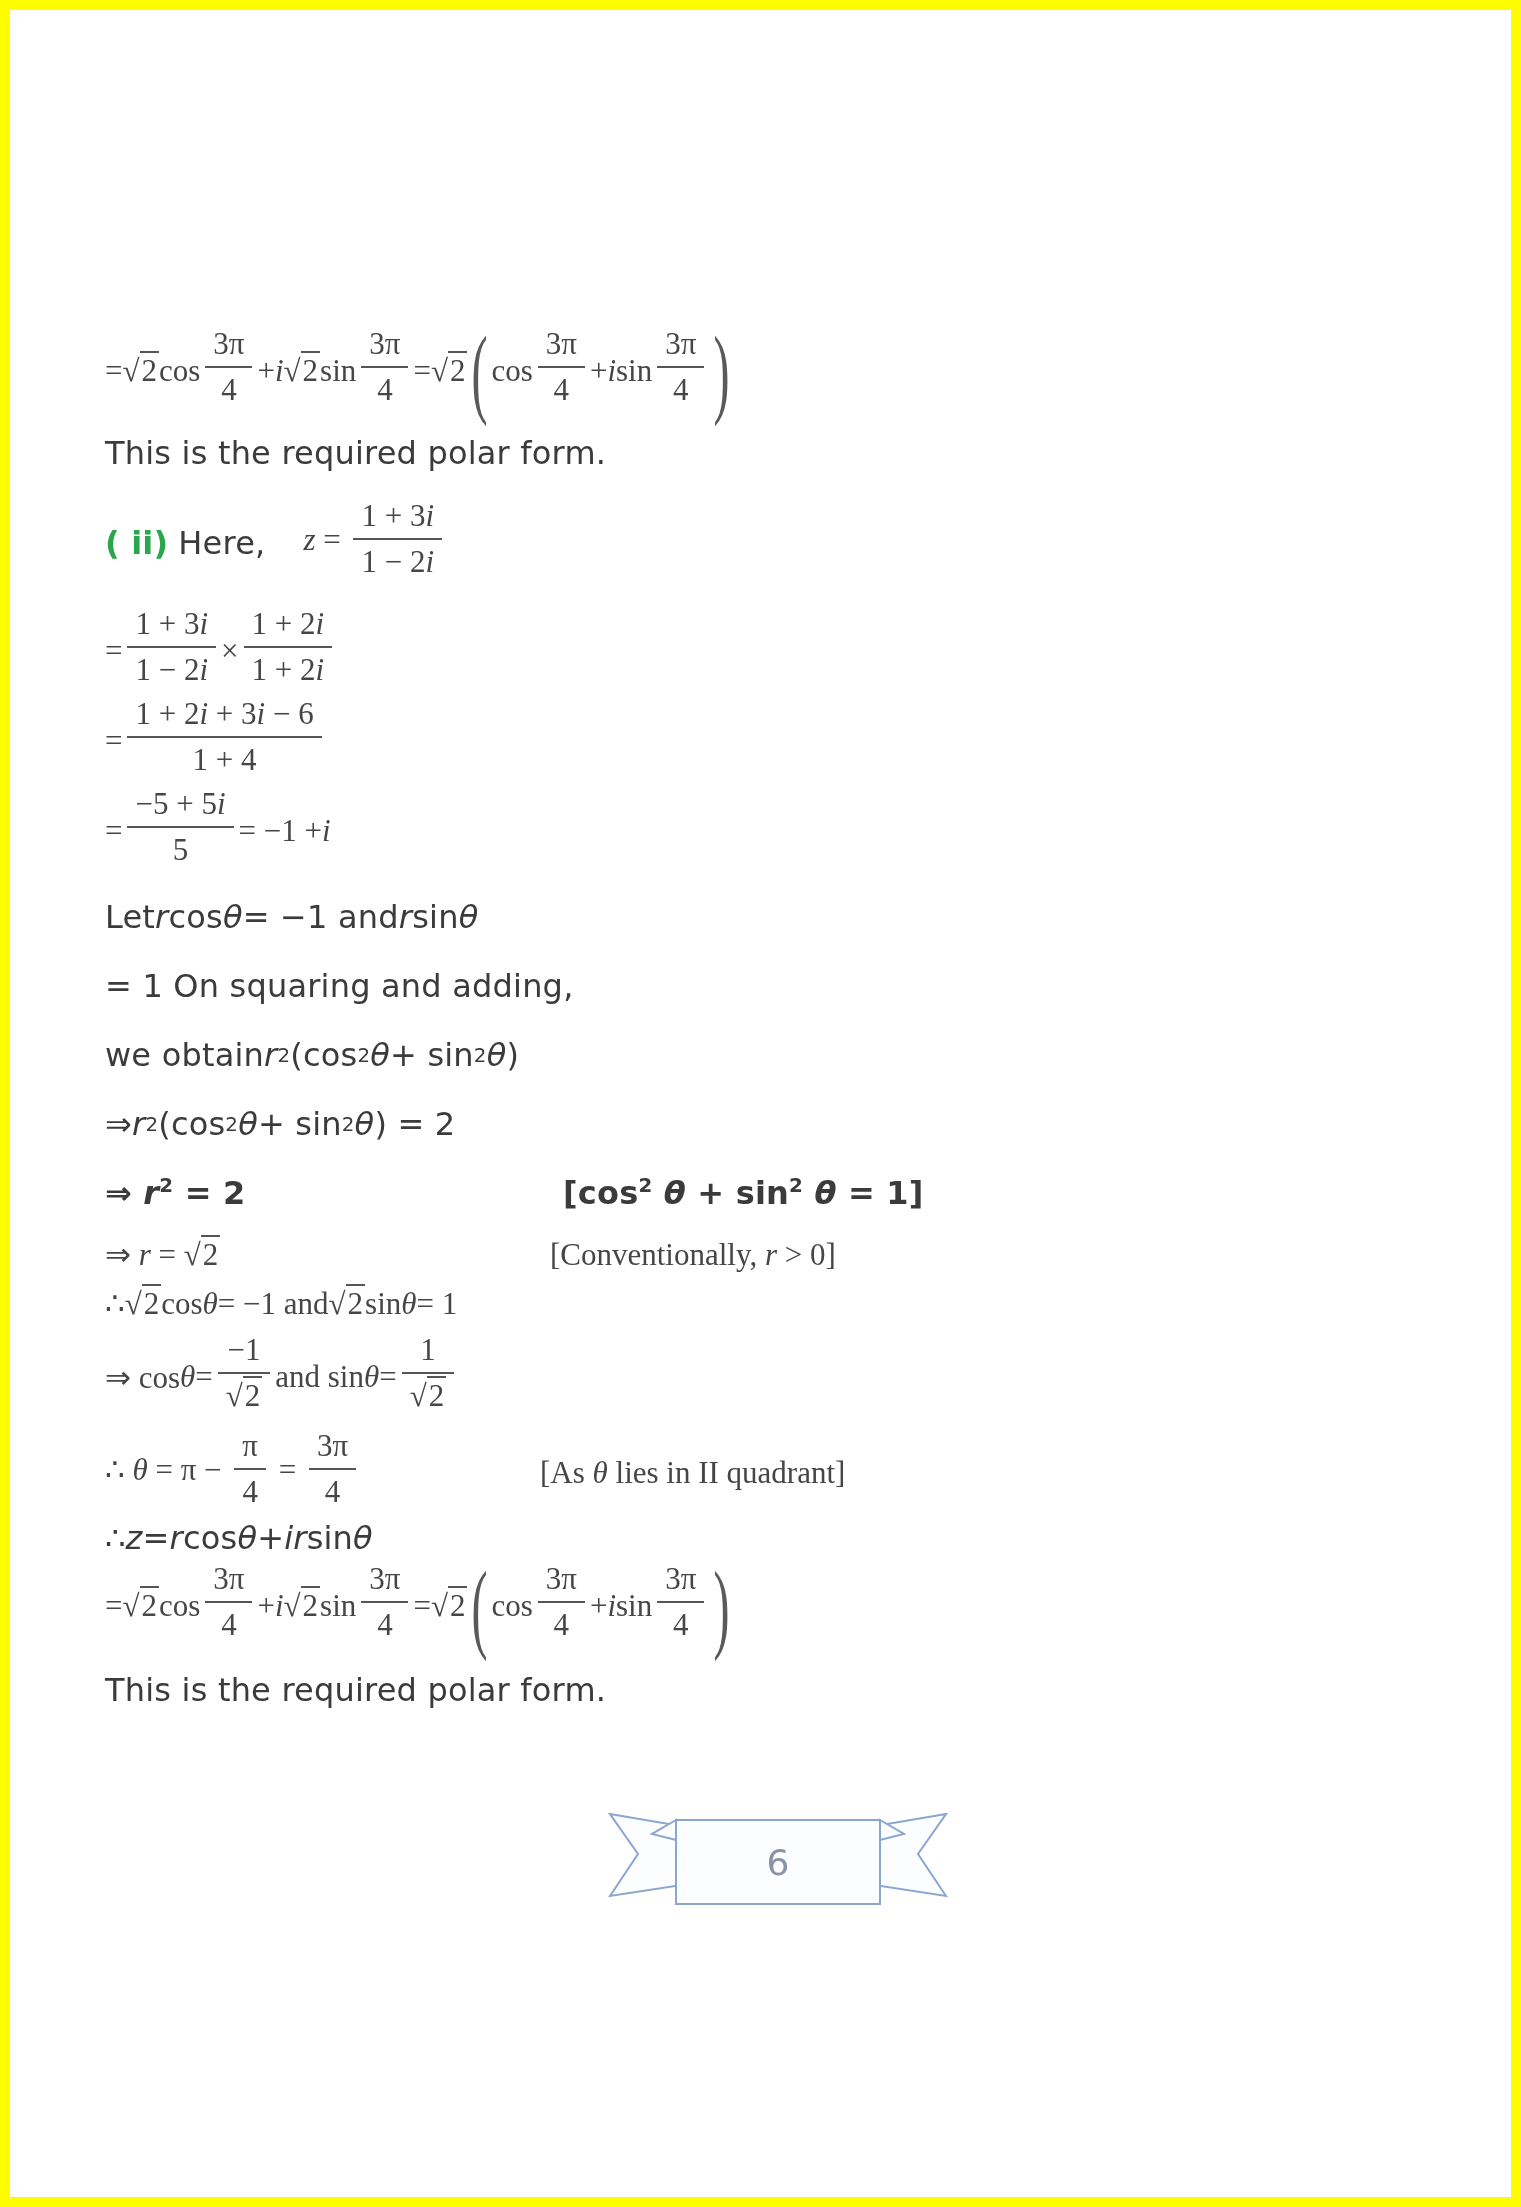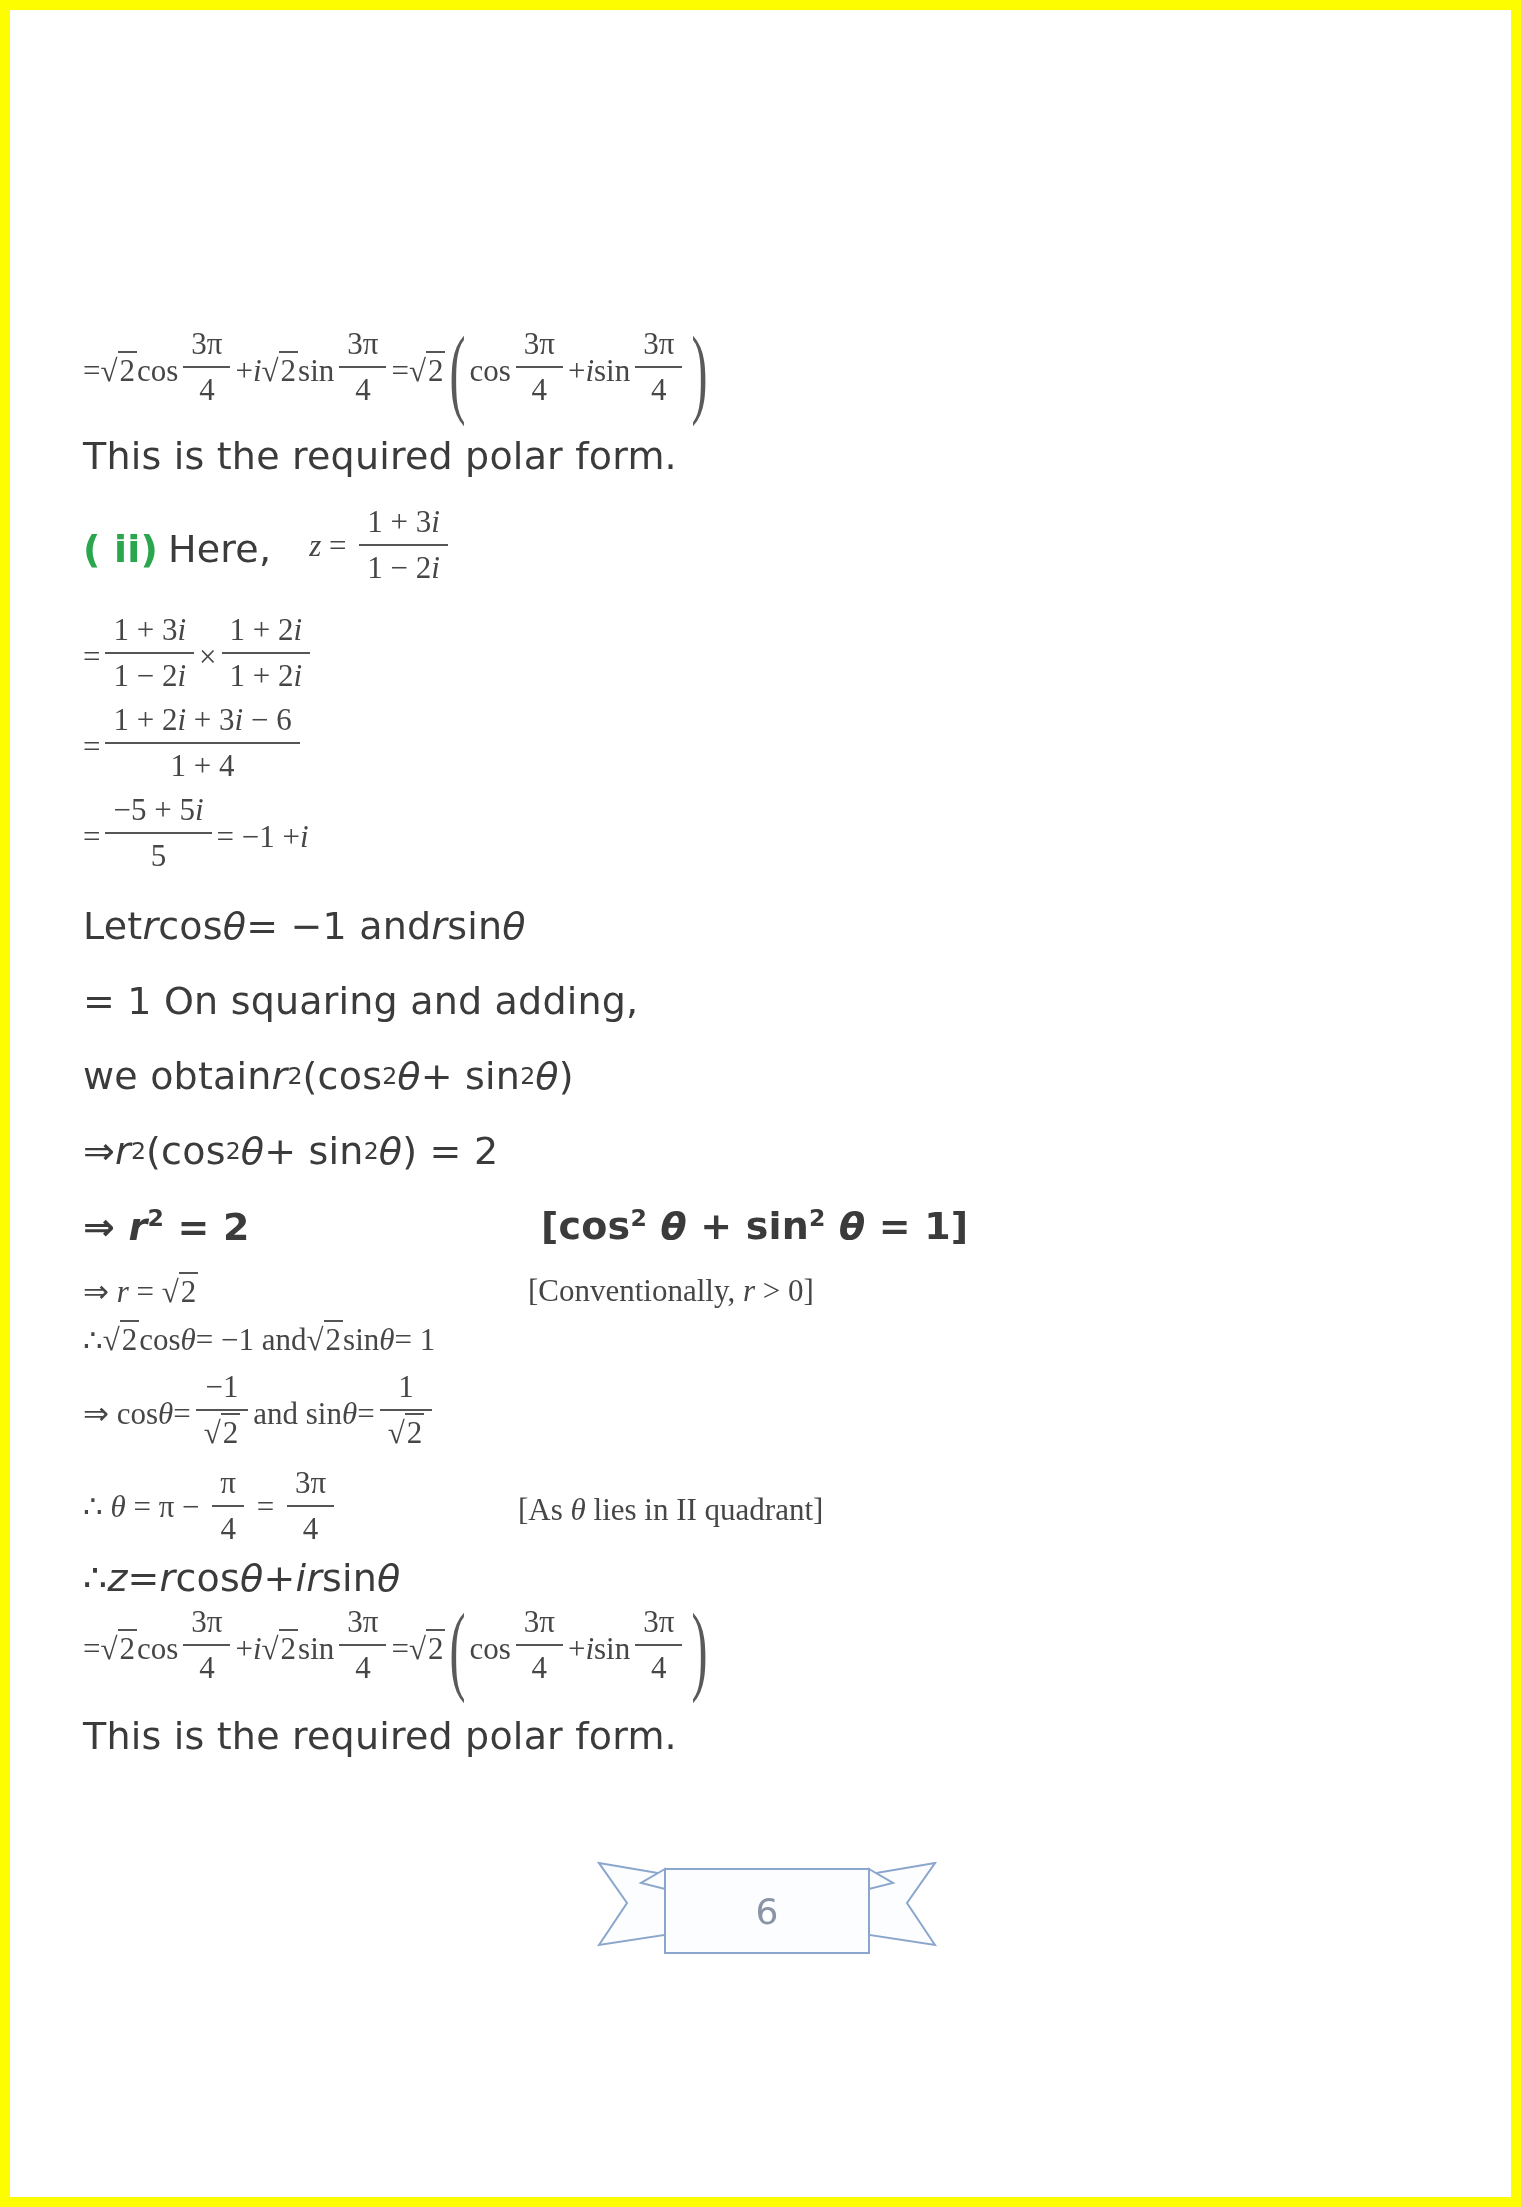--- a/index.html
+++ b/index.html
@@ -5,27 +5,27 @@
   html,body{margin:0;padding:0;}
   body{
     width:1521px;height:2207px;
     box-sizing:border-box;
     background:#ffffff;
     border:10px solid #fdfd00;
     font-family:"DejaVu Sans",sans-serif;
     overflow:hidden;
   }
   .content{
-    padding:320px 60px 0 73px;
+    padding:320px 60px 0 95px;
   }
   
   .sans{
     font-family:"DejaVu Sans",sans-serif;
     color:#3b3b3b;
-    font-size:38px;
+    font-size:32px;
     letter-spacing:0.2px;
   }
   .math{
     font-family:"Liberation Serif",serif;
     color:#464646;
     font-size:31px;
   }
   .it{font-style:italic;}
   sup{font-size:0.62em;}
   

